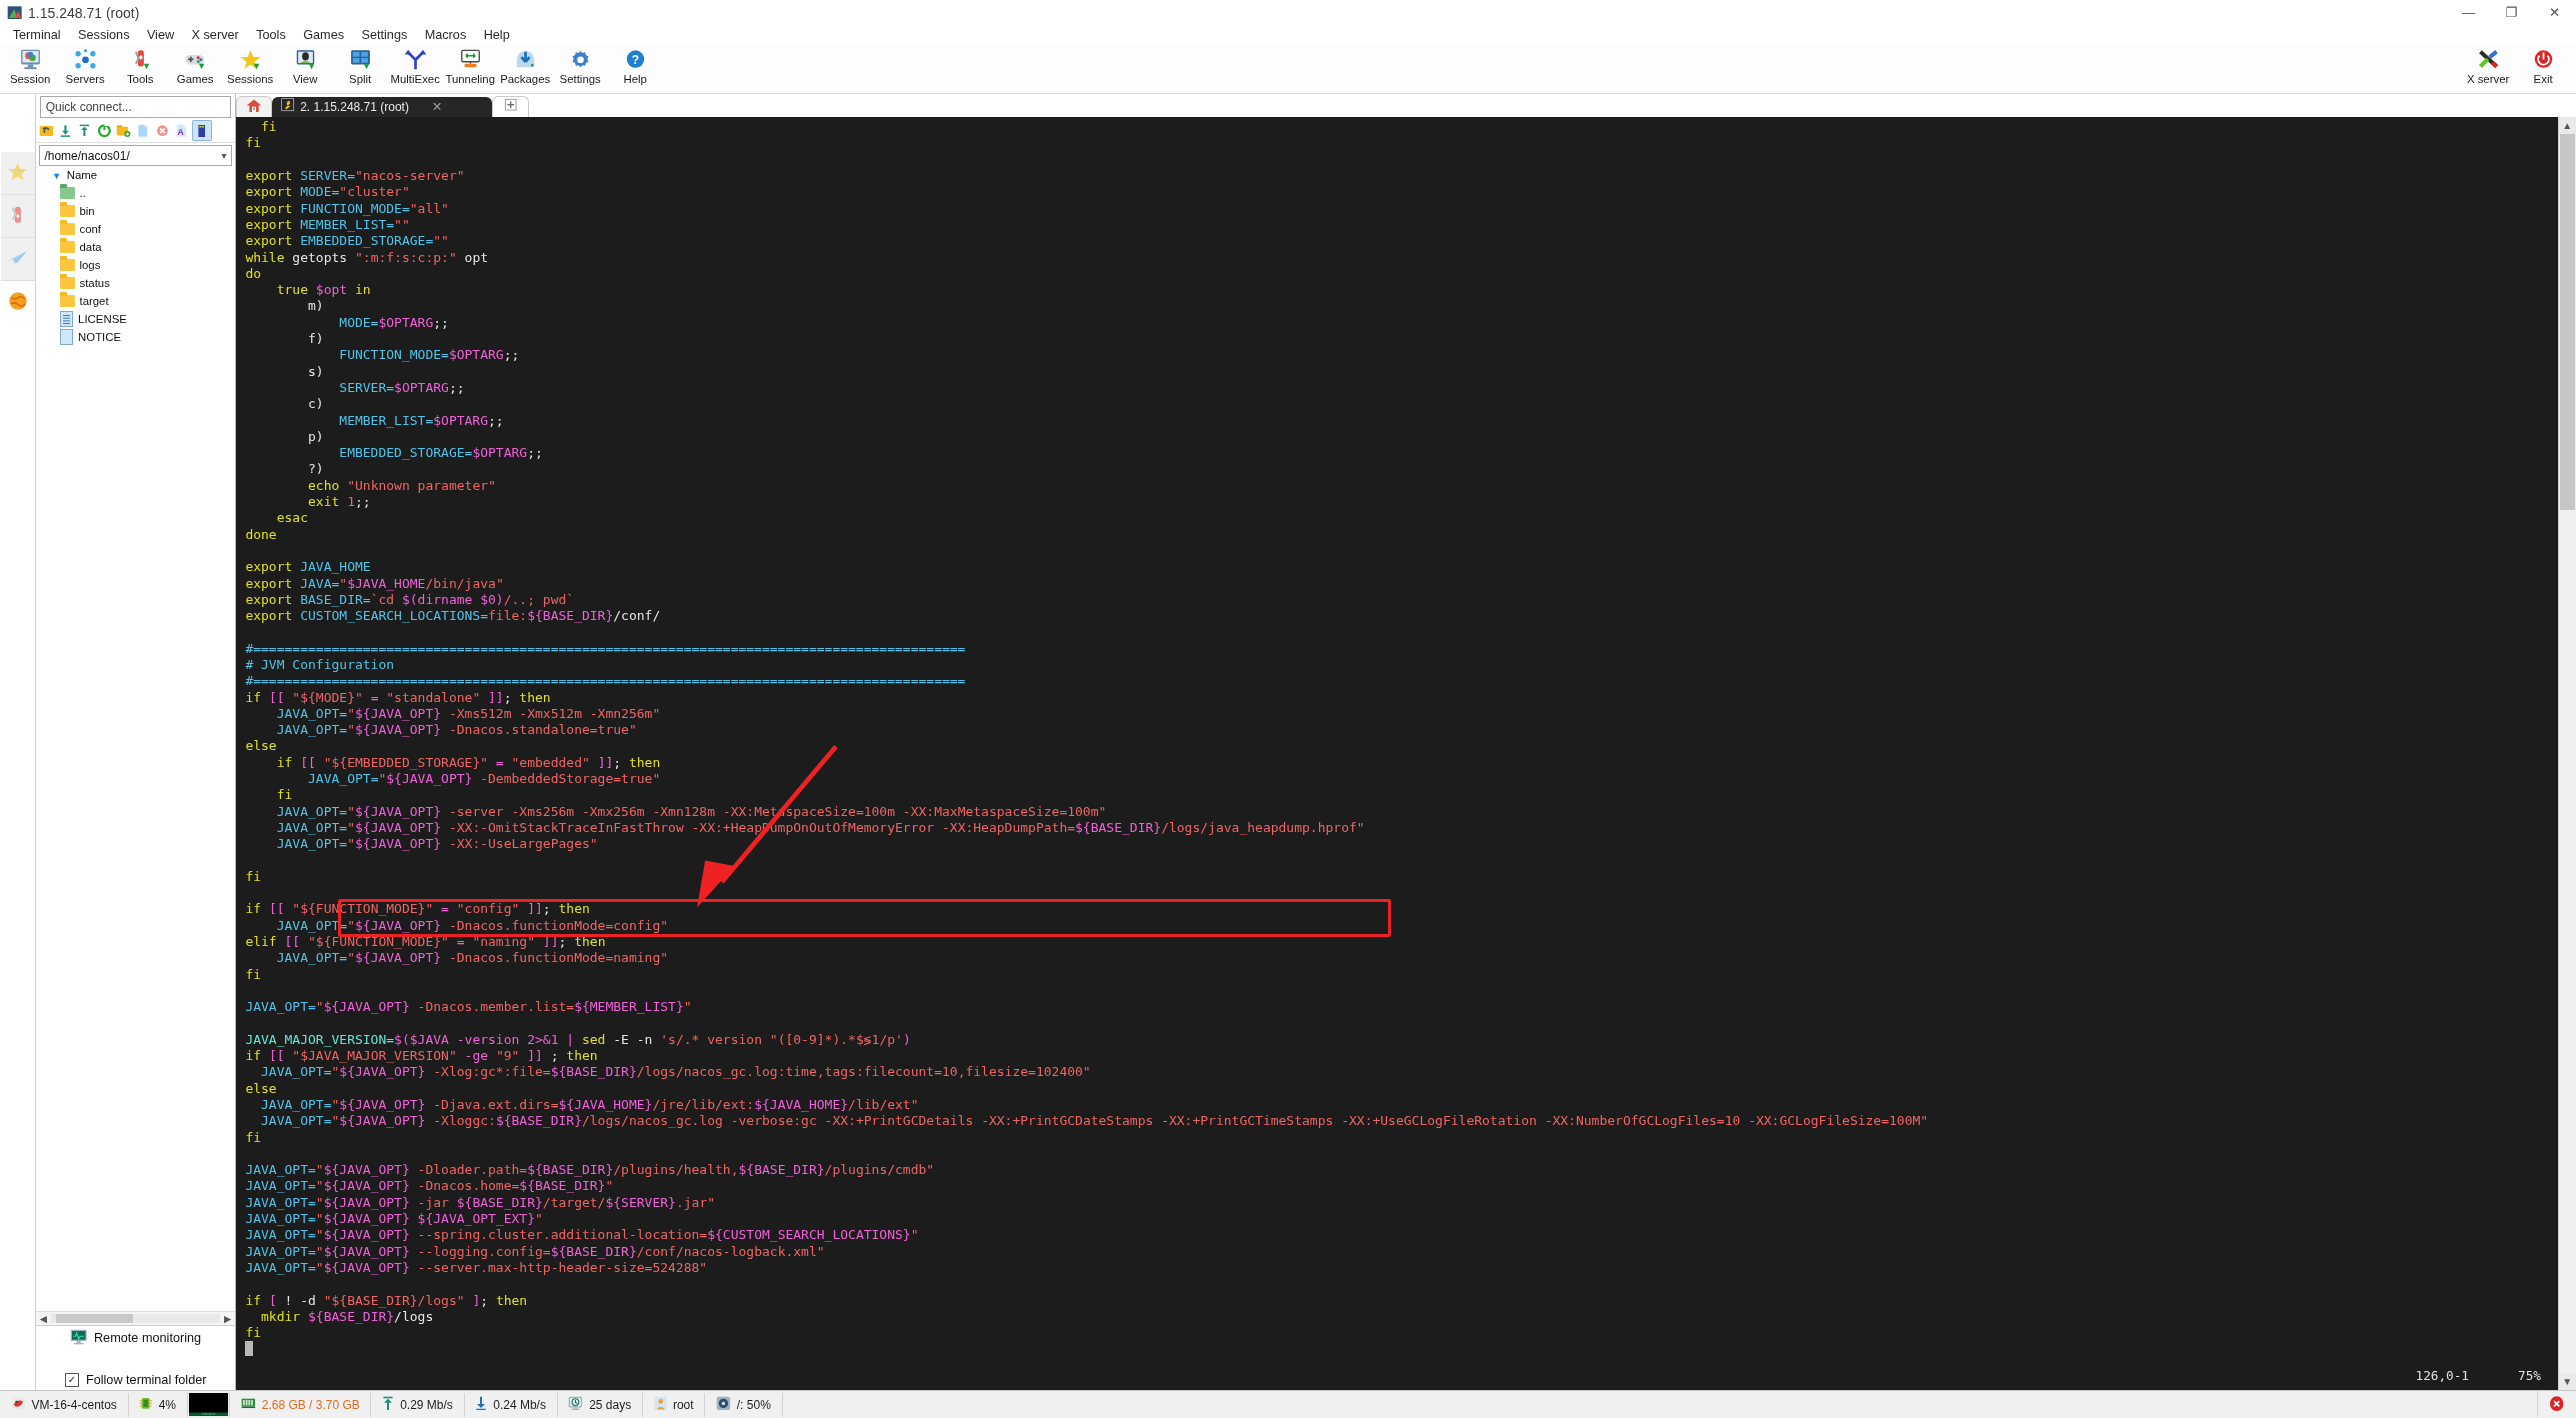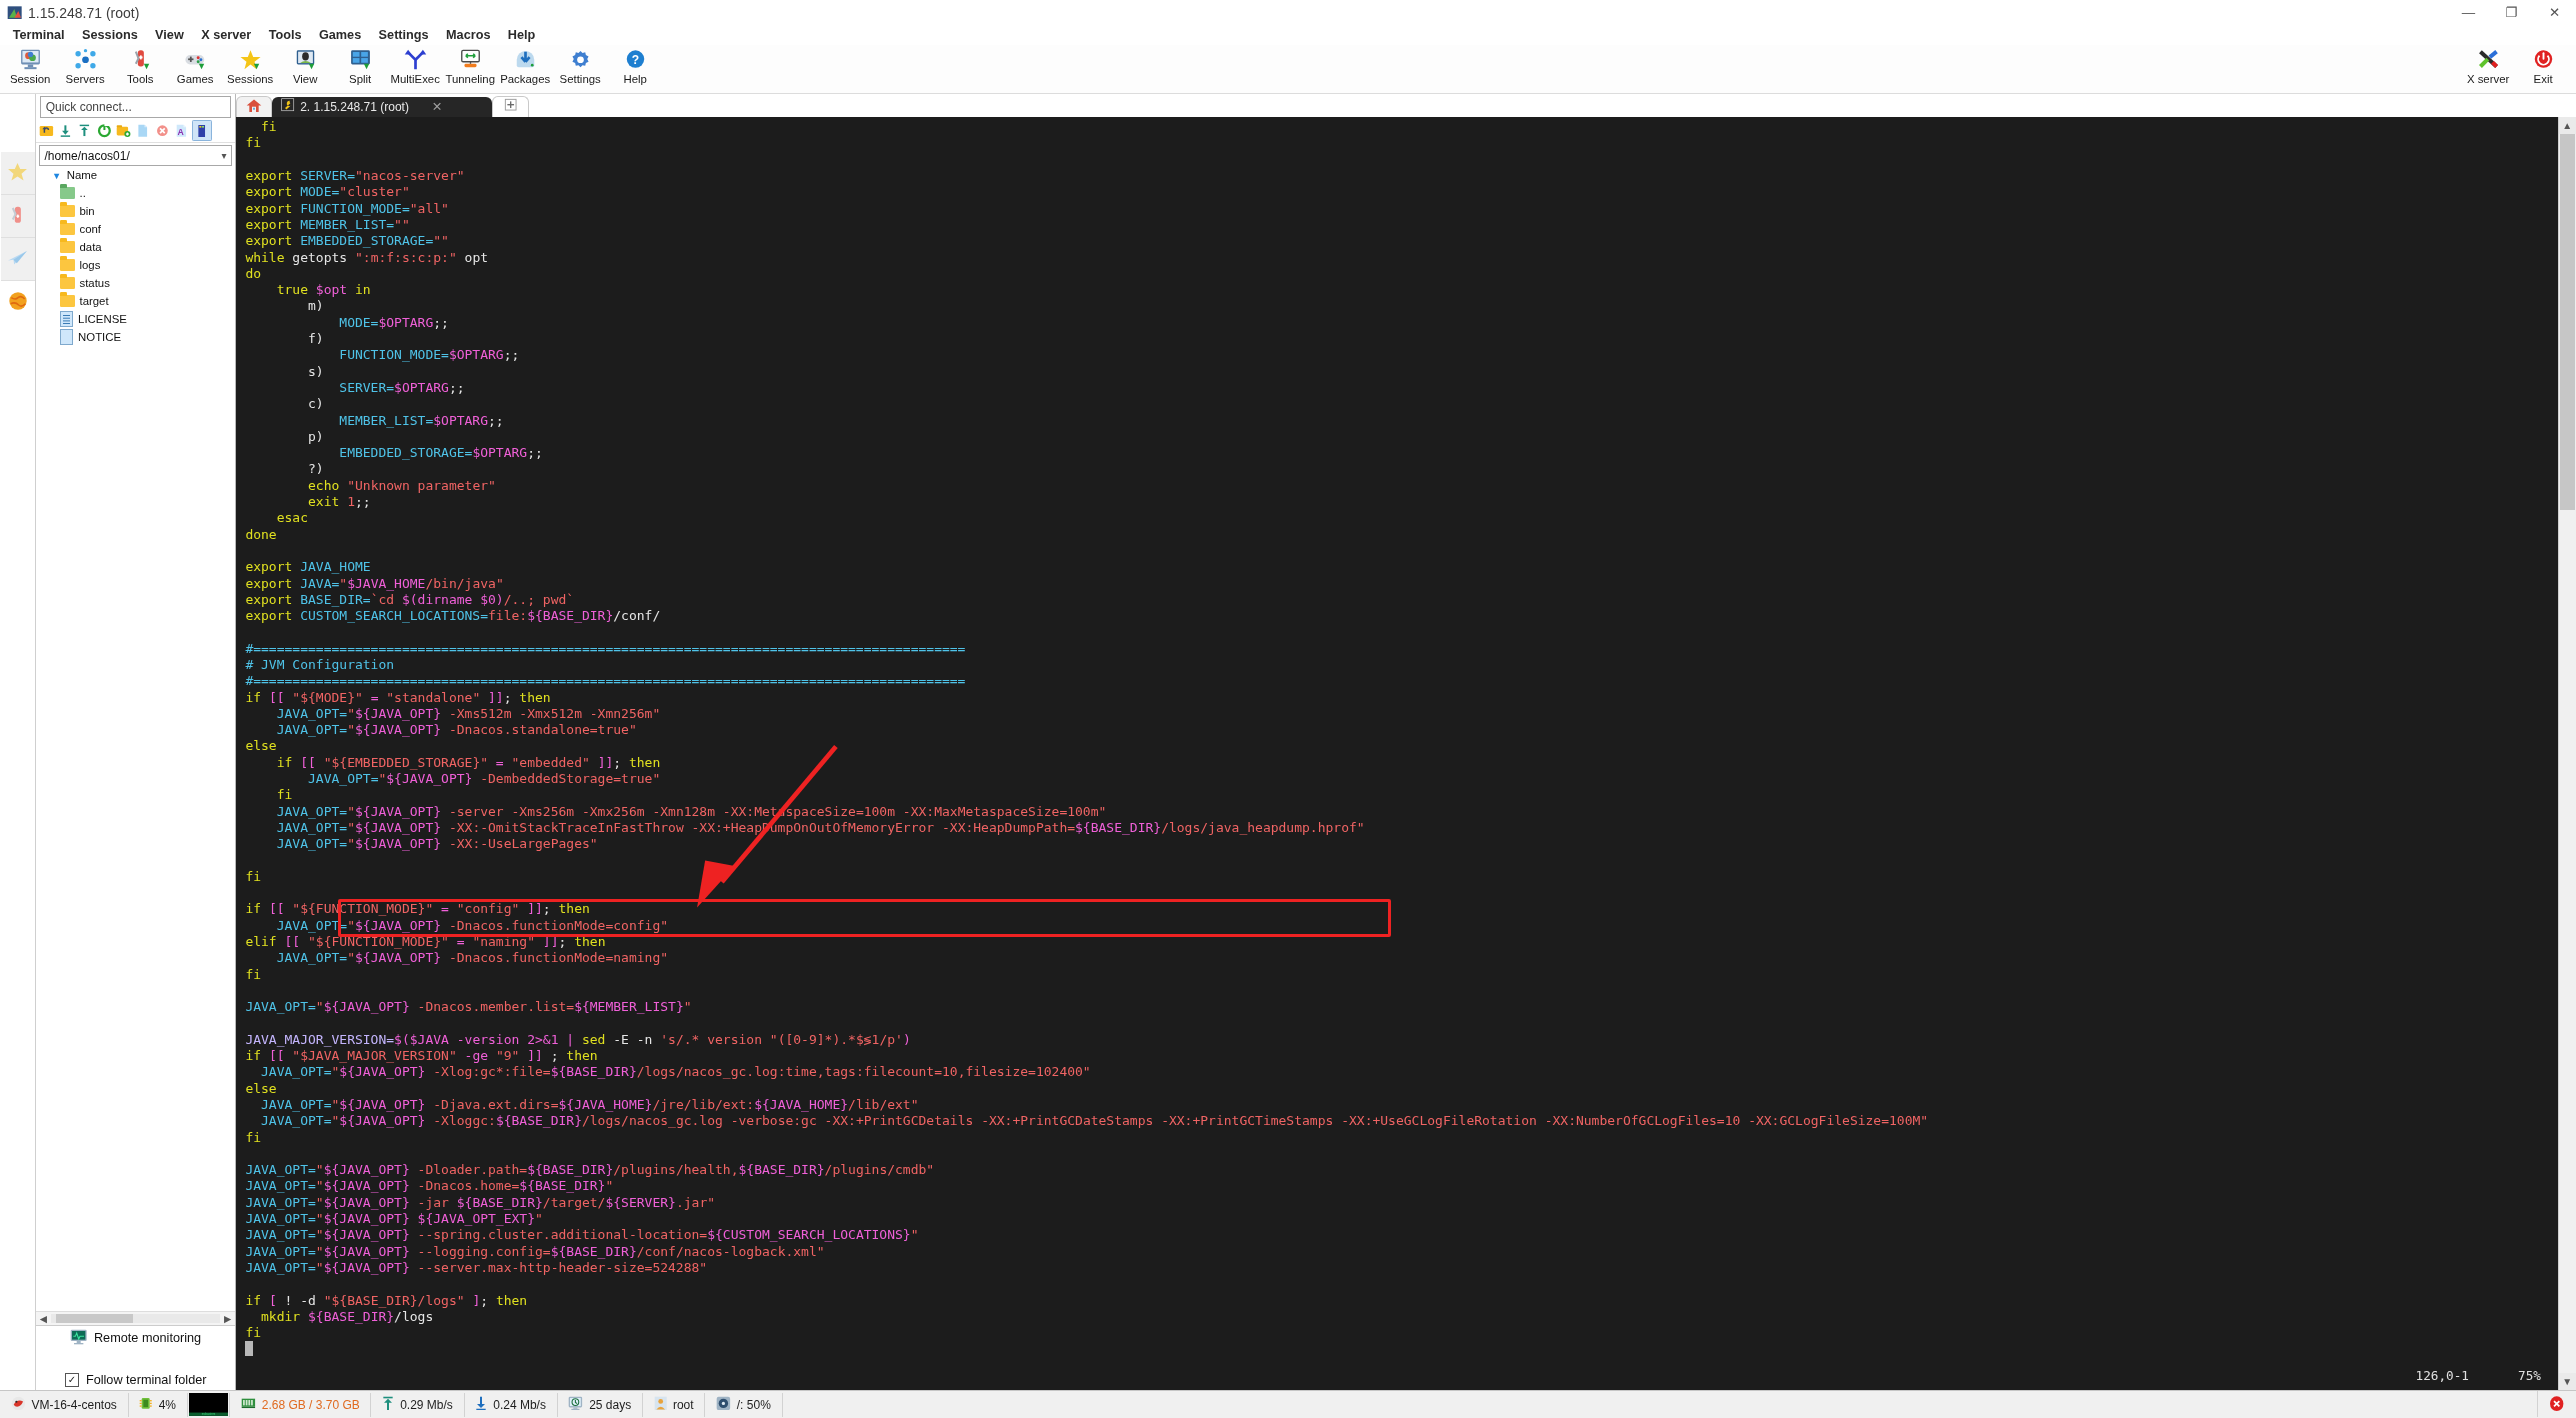--- a/index.html
+++ b/index.html
@@ -14,21 +14,21 @@
 
   
   .titlebar{height:25.5px;background:#ffffff;display:flex;align-items:center;padding-left:6.7px;position:relative;flex:0 0 auto;}
   .titlebar .tb-icon{width:16px;height:16px;margin-right:5.4px;position:relative;}
   .titlebar .tb-text{font-size:14px;color:#3d3d3d;}
   .winbtns{position:absolute;right:0;top:0;height:25.5px;display:flex;}
   .winbtn{width:43px;height:25.5px;display:flex;align-items:center;justify-content:center;color:#555;font-size:13.4px;}
 
   
   .menubar{height:19px;background:#ffffff;display:flex;align-items:center;padding-left:4px;flex:0 0 auto;}
-  .menuitem{font-size:12.7px;color:#2b2b2b;padding:1.3px 8.7px;white-space:nowrap;font-weight:bold;}
+  .menuitem{font-size:12.7px;color:#2b2b2b;padding:1.3px 8.7px;white-space:nowrap;}
 
   
   .toolbar{height:48px;background:#fdfdfd;border-bottom:0.7px solid #dcdcdc;display:flex;align-items:flex-start;flex:0 0 auto;position:relative;padding-left:2.7px;}
   .tb-item{width:55px;height:47px;display:flex;flex-direction:column;align-items:center;justify-content:flex-start;padding-top:2.7px;}
   .tb-item .glyph{height:25.5px;display:flex;align-items:center;justify-content:center;position:relative;}
   .tb-item .lbl{font-size:11.4px;color:#1a1a1a;margin-top:0.7px;white-space:nowrap;}
   .tb-right{position:absolute;right:5.4px;top:0;display:flex;}
 
   
   .bodyrow{flex:1 1 auto;display:flex;min-height:0;}
@@ -582,21 +582,21 @@
 <span style="color:#e0e020">fi</span>
 
 <span style="color:#e0e020">if </span><span style="color:#f060d8">[[ </span><span style="color:#f06464">"${FUNCTION_MODE}"</span><span style="color:#f060d8"> = </span><span style="color:#f06464">"config"</span><span style="color:#f060d8"> ]]</span><span style="color:#e6e6e6">; </span><span style="color:#e0e020">then</span>
 <span style="color:#d8d8d8">    </span><span style="color:#4fc3e8">JAVA_OPT=</span><span style="color:#f06464">"</span><span style="color:#f060d8">${JAVA_OPT}</span><span style="color:#f06464"> -Dnacos.functionMode=config"</span>
 <span style="color:#e0e020">elif </span><span style="color:#f060d8">[[ </span><span style="color:#f06464">"${FUNCTION_MODE}"</span><span style="color:#f060d8"> = </span><span style="color:#f06464">"naming"</span><span style="color:#f060d8"> ]]</span><span style="color:#e6e6e6">; </span><span style="color:#e0e020">then</span>
 <span style="color:#d8d8d8">    </span><span style="color:#4fc3e8">JAVA_OPT=</span><span style="color:#f06464">"</span><span style="color:#f060d8">${JAVA_OPT}</span><span style="color:#f06464"> -Dnacos.functionMode=naming"</span>
 <span style="color:#e0e020">fi</span>
 
 <span style="color:#4fc3e8">JAVA_OPT=</span><span style="color:#f06464">"</span><span style="color:#f060d8">${JAVA_OPT}</span><span style="color:#f06464"> -Dnacos.member.list=</span><span style="color:#f060d8">${MEMBER_LIST}</span><span style="color:#f06464">"</span>
 
-<span style="color:#c4b5fd">JAVA_MAJOR_VERSION=</span><span style="color:#f060d8">$($JAVA -version 2&gt;&amp;1 | </span><span style="color:#e0e020">sed </span><span style="color:#e6e6e6">-E -n </span><span style="color:#f06464">'s/.* version "([0-9]*).*$≶1/p'</span><span style="color:#f060d8">)</span>
+<span style="color:#5eead4">JAVA_MAJOR_VERSION=</span><span style="color:#f060d8">$($JAVA -version 2&gt;&amp;1 | </span><span style="color:#e0e020">sed </span><span style="color:#e6e6e6">-E -n </span><span style="color:#f06464">'s/.* version "([0-9]*).*$≶1/p'</span><span style="color:#f060d8">)</span>
 <span style="color:#e0e020">if </span><span style="color:#f060d8">[[ </span><span style="color:#f06464">"$JAVA_MAJOR_VERSION"</span><span style="color:#f060d8"> -ge </span><span style="color:#f06464">"9"</span><span style="color:#f060d8"> ]]</span><span style="color:#e6e6e6"> ; </span><span style="color:#e0e020">then</span>
 <span style="color:#d8d8d8">  </span><span style="color:#4fc3e8">JAVA_OPT=</span><span style="color:#f06464">"</span><span style="color:#f060d8">${JAVA_OPT}</span><span style="color:#f06464"> -Xlog:gc*:file=</span><span style="color:#f060d8">${BASE_DIR}</span><span style="color:#f06464">/logs/nacos_gc.log:time,tags:filecount=10,filesize=102400"</span>
 <span style="color:#e0e020">else</span>
 <span style="color:#d8d8d8">  </span><span style="color:#4fc3e8">JAVA_OPT=</span><span style="color:#f06464">"</span><span style="color:#f060d8">${JAVA_OPT}</span><span style="color:#f06464"> -Djava.ext.dirs=</span><span style="color:#f060d8">${JAVA_HOME}</span><span style="color:#f06464">/jre/lib/ext:</span><span style="color:#f060d8">${JAVA_HOME}</span><span style="color:#f06464">/lib/ext"</span>
 <span style="color:#d8d8d8">  </span><span style="color:#4fc3e8">JAVA_OPT=</span><span style="color:#f06464">"</span><span style="color:#f060d8">${JAVA_OPT}</span><span style="color:#f06464"> -Xloggc:</span><span style="color:#f060d8">${BASE_DIR}</span><span style="color:#f06464">/logs/nacos_gc.log -verbose:gc -XX:+PrintGCDetails -XX:+PrintGCDateStamps -XX:+PrintGCTimeStamps -XX:+UseGCLogFileRotation -XX:NumberOfGCLogFiles=10 -XX:GCLogFileSize=100M"</span>
 <span style="color:#e0e020">fi</span>
 
 <span style="color:#4fc3e8">JAVA_OPT=</span><span style="color:#f06464">"</span><span style="color:#f060d8">${JAVA_OPT}</span><span style="color:#f06464"> -Dloader.path=</span><span style="color:#f060d8">${BASE_DIR}</span><span style="color:#f06464">/plugins/health,</span><span style="color:#f060d8">${BASE_DIR}</span><span style="color:#f06464">/plugins/cmdb"</span>
 <span style="color:#4fc3e8">JAVA_OPT=</span><span style="color:#f06464">"</span><span style="color:#f060d8">${JAVA_OPT}</span><span style="color:#f06464"> -Dnacos.home=</span><span style="color:#f060d8">${BASE_DIR}</span><span style="color:#f06464">"</span>
 <span style="color:#4fc3e8">JAVA_OPT=</span><span style="color:#f06464">"</span><span style="color:#f060d8">${JAVA_OPT}</span><span style="color:#f06464"> -jar </span><span style="color:#f060d8">${BASE_DIR}</span><span style="color:#f06464">/target/</span><span style="color:#f060d8">${SERVER}</span><span style="color:#f06464">.jar"</span>

